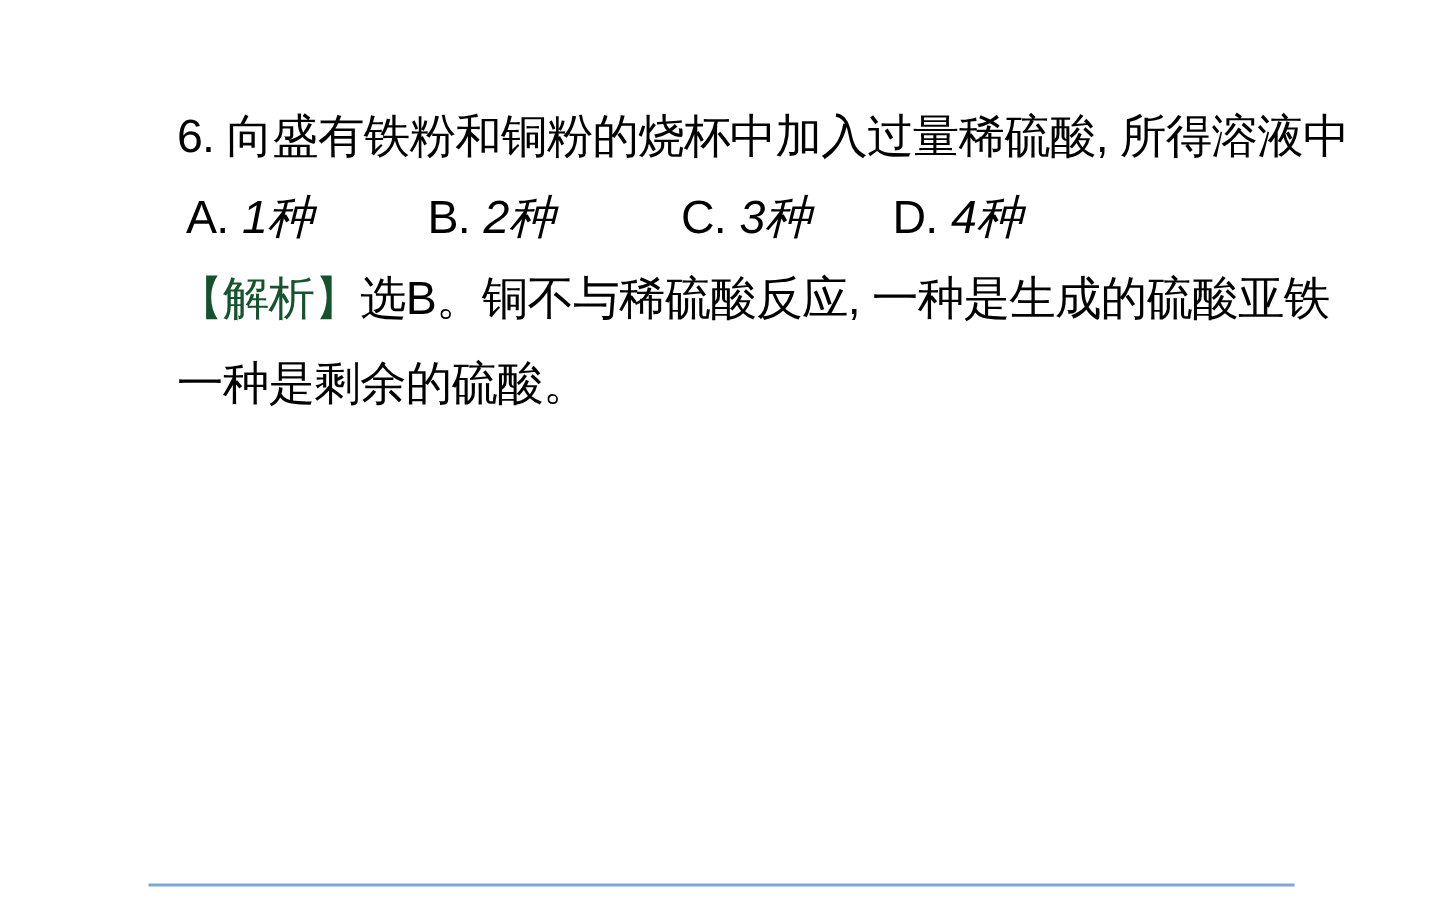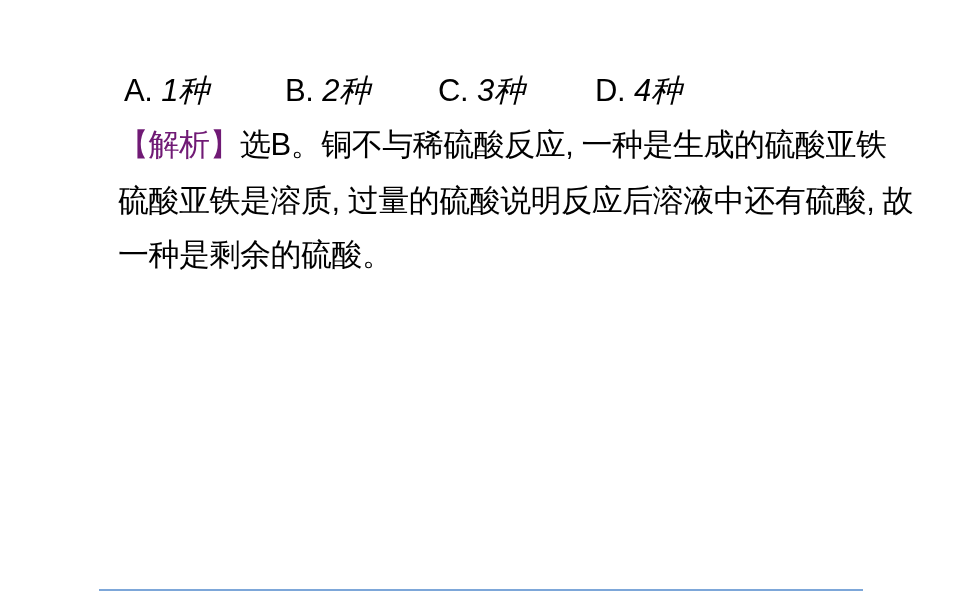--- a/index.html
+++ b/index.html
@@ -34,60 +34,60 @@
     position: relative;
     height: 54px;
   }
   .option {
     position: absolute;
     top: 0;
     white-space: nowrap;
   }
   .option.opt-a { left: 6px; }
   .option.opt-b { left: 167px; }
-  .option.opt-c { left: 320px; }
+  .option.opt-c { left: 336px; }
   .option.opt-d { left: 477px; }
   .opt-label {
     font-family: "Liberation Sans", "DejaVu Sans", sans-serif;
   }
   .opt-value {
     margin-left: 9px;
     font-style: italic;
   }
   .analysis-tag {
-    color: #701a75;
+    color: #14532d;
     font-family: Liberation Mono, monospace;
   }
   .footer-rule {
     position: absolute;
     left: 99px;
     top: 589px;
     width: 764px;
     height: 2px;
     background: #7da7d9;
   }
 </style>
 </head>
 <body>
 
 <div class="slide">
   <div class="content">
 
+    <p class="line">6. 向盛有铁粉和铜粉的烧杯中加入过量稀硫酸, 所得溶液中</p>
 
 
     <div class="line options-row">
       <span class="option opt-a"><span class="opt-label">A.</span><span class="opt-value">1种</span></span>
       <span class="option opt-b"><span class="opt-label">B.</span><span class="opt-value">2种</span></span>
       <span class="option opt-c"><span class="opt-label">C.</span><span class="opt-value">3种</span></span>
       <span class="option opt-d"><span class="opt-label">D.</span><span class="opt-value">4种</span></span>
     </div>
 
     <p class="line"><span class="analysis-tag">【解析】</span><span>选B。铜不与稀硫酸反应, 一种是生成的硫酸亚铁</span></p>
 
-    <p class="line">硫酸亚铁是溶质, 过量的硫酸说明反应后溶液中还有硫酸, 故</p>
 
 
     <p class="line">一种是剩余的硫酸。</p>
 
   </div>
 
   <div class="footer-rule"></div>
 </div>
 
 </body></html>

